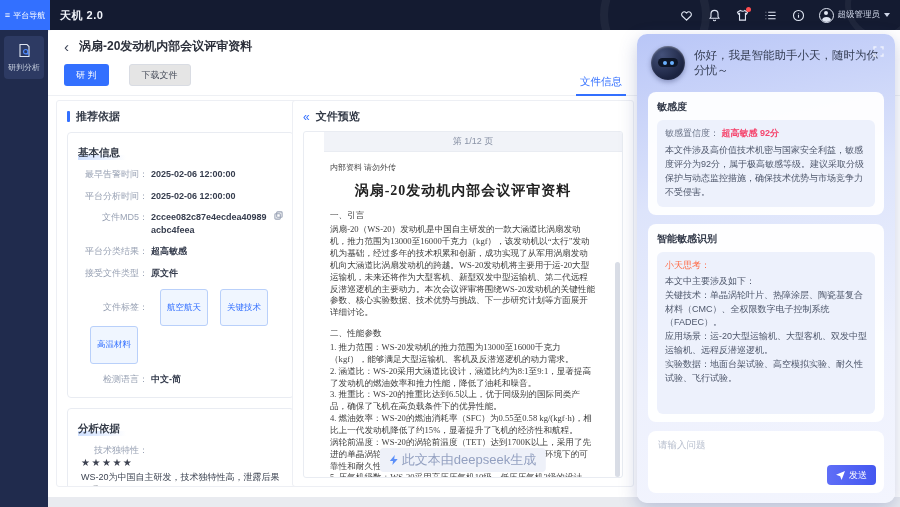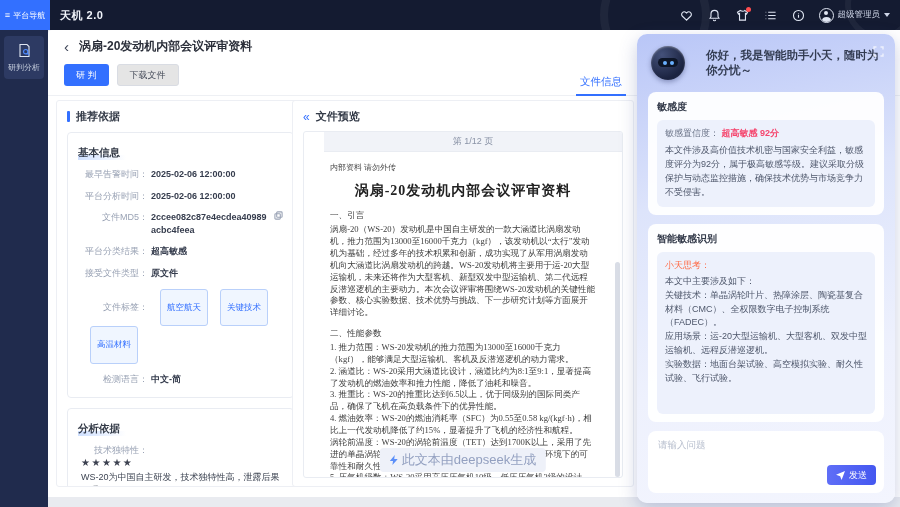--- a/index.html
+++ b/index.html
@@ -28,21 +28,21 @@
   .side-item { margin:6px 4px; background:#2d3a63; border-radius:4px; padding:7px 2px 6px; display:flex; flex-direction:column; align-items:center; gap:4px; cursor:pointer; }
   .side-item svg { width:15px; height:15px; }
   .side-item .lbl { color:#c6cede; font-size:8px; }
 
   
   .main { position:absolute; left:48px; top:30px; right:0; bottom:0; background:#e9ebf0; }
   .content-white { position:absolute; left:0; top:0; right:0; bottom:10px; background:#fff; border-radius:4px 0 0 0; }
   .back-row { position:absolute; top:8px; left:16px; display:flex; align-items:center; gap:10px; }
   .back-arrow { font-size:15px; color:#3c4456; cursor:pointer; line-height:1; }
   .page-title { font-size:12px; font-weight:700; color:#2b2f3a; }
-  .action-row { position:absolute; top:34px; left:16px; display:flex; gap:8px; }
+  .action-row { position:absolute; top:34px; left:16px; display:flex; gap:20px; }
   .btn { font-size:9px; height:22px; padding:0 12px; border-radius:3px; display:flex; align-items:center; cursor:pointer; }
   .btn-primary { background:#3370ff; color:#fff; }
   .btn-default { background:#e5e5e5; color:#454b59; border:1px solid #d9dce3; }
   .tabbar { position:absolute; left:0; right:0; top:42px; height:24px; border-bottom:1px solid #eef0f4; }
   .tab-active { position:absolute; left:528px; bottom:-1px; padding:0 4px 5px; color:#3370ff; font-size:10.5px; border-bottom:2px solid #3370ff; cursor:pointer; white-space:nowrap; }
 
   
   .col { position:absolute; top:70px; bottom:10px; background:#fff; border:1px solid #edeff4; border-radius:3px; }
   .col-left { left:8px; width:249px; overflow:hidden; }
   .col-preview { left:244px; width:342px; overflow:hidden; }
@@ -78,21 +78,21 @@
   .scroll-thumb { position:absolute; right:2px; top:130px; width:5px; height:215px; background:#d9dde6; border-radius:3px; cursor:pointer; }
   .gen-pill { position:absolute; left:50%; transform:translateX(-50%); bottom:5px; background:#eef1f9; border-radius:4px; padding:3px 10px; font-size:13px; color:#93a0c0; display:flex; align-items:center; gap:4px; white-space:nowrap; }
   .gen-pill svg { width:8px; height:10px; fill:#5b8ff9; }
 
   
   .assistant { position:absolute; left:637px; top:34px; width:258px; bottom:4px; border-radius:10px; z-index:40; background:linear-gradient(168deg,#b9c6f7 0%,#dde4fb 34%,#eef1fd 70%,#f3f5fe 100%); box-shadow:0 6px 18px rgba(70,84,150,.28); display:flex; flex-direction:column; overflow:hidden; }
   .asst-header { display:flex; align-items:center; gap:9px; padding:12px 14px 6px; }
   .robot { width:34px; height:34px; border-radius:50%; background:radial-gradient(circle at 32% 26%,#44517a,#1b2340 70%); position:relative; flex-shrink:0; box-shadow:0 2px 5px rgba(40,50,100,.4), inset 0 1px 2px rgba(255,255,255,.35); }
   .robot .visor { position:absolute; left:7px; top:12px; width:20px; height:9px; border-radius:5px; background:#0d1527; display:flex; align-items:center; justify-content:center; gap:3px; }
   .robot .eye { width:4px; height:4px; border-radius:50%; background:#69b0ff; }
-  .greeting { font-size:11.5px; font-weight:700; color:#333c52; line-height:1.3;margin-left:12px; }
+  .greeting { font-size:11.5px; font-weight:400; color:#333c52; line-height:1.3; }
   .expand-ic { position:absolute; top:9px; right:11px; cursor:pointer; }
   .expand-ic svg { width:11px; height:11px; stroke:#eef1fd; fill:none; stroke-width:1.4; }
   .asst-body { flex:1; display:flex; flex-direction:column; gap:9px; padding:6px 11px 10px; overflow:hidden; }
   .acard { background:rgba(255,255,255,.94); border-radius:8px; padding:8px 9px; }
   .acard-title { font-size:10px; font-weight:700; color:#323949; margin-bottom:6px; }
   .abox { background:#edf1fc; border-radius:6px; padding:7px 8px; font-size:9px; color:#4e576b; line-height:1.55; }
   .conf-line { margin-bottom:3px; }
   .conf-label { color:#6b7488; }
   .conf-value { color:#f5466e; font-weight:700; }
   .acard-grow { flex:1; overflow:hidden; display:flex; flex-direction:column; }

